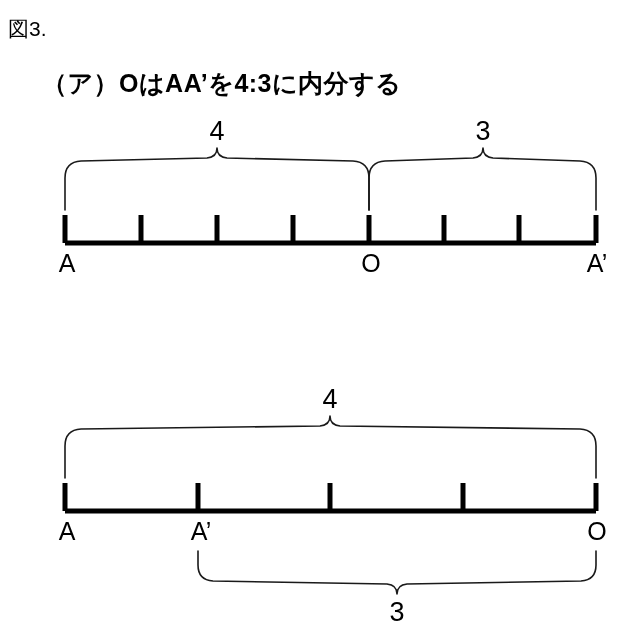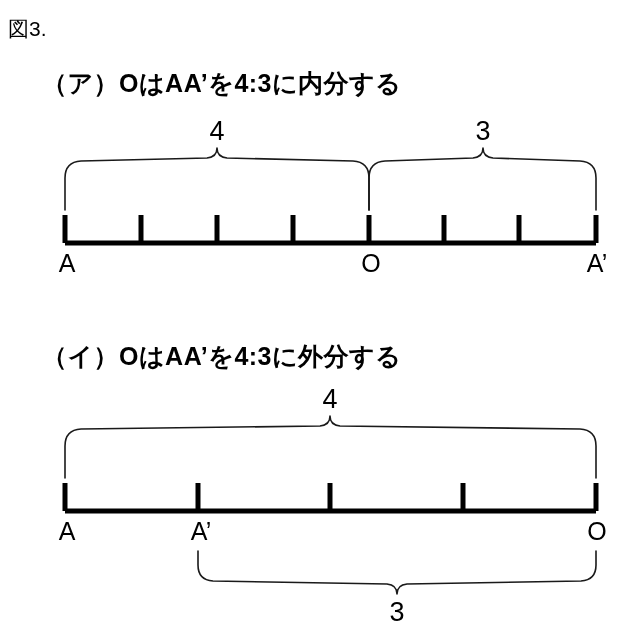--- a/index.html
+++ b/index.html
@@ -106,21 +106,20 @@
       <line class="tick" x1="444" y1="133" x2="444" y2="105"></line>
       <line class="tick" x1="519" y1="133" x2="519" y2="105"></line>
       <line class="tick" x1="596" y1="133" x2="596" y2="105"></line>
 
       <text class="point-label" x="67" y="162">A</text>
       <text class="point-label" x="371" y="162">O</text>
       <text class="point-label" x="597" y="162">A’</text>
     </svg>
   </div>
 
-  <div class="section-heading" id="heading-b">（イ）OはAA’を4:3に外分する</div>
 
   <div class="diagram" id="diagram-b">
     <svg width="630" height="245" viewBox="0 0 630 245" xmlns="http://www.w3.org/2000/svg">
 
       <path class="brace-path" d="M 65,95 L 65,63 Q 65,47 81,46 L 320,43 Q 330,42 330,33 Q 330,42 340,43 L 580,46 Q 596,47 596,63 L 596,95"></path>
       <text class="num-label" x="330" y="25">4</text>
 
       <line class="axis-line" x1="65" y1="128" x2="596" y2="128"></line>
 
       <line class="tick" x1="65" y1="128" x2="65" y2="100"></line>

